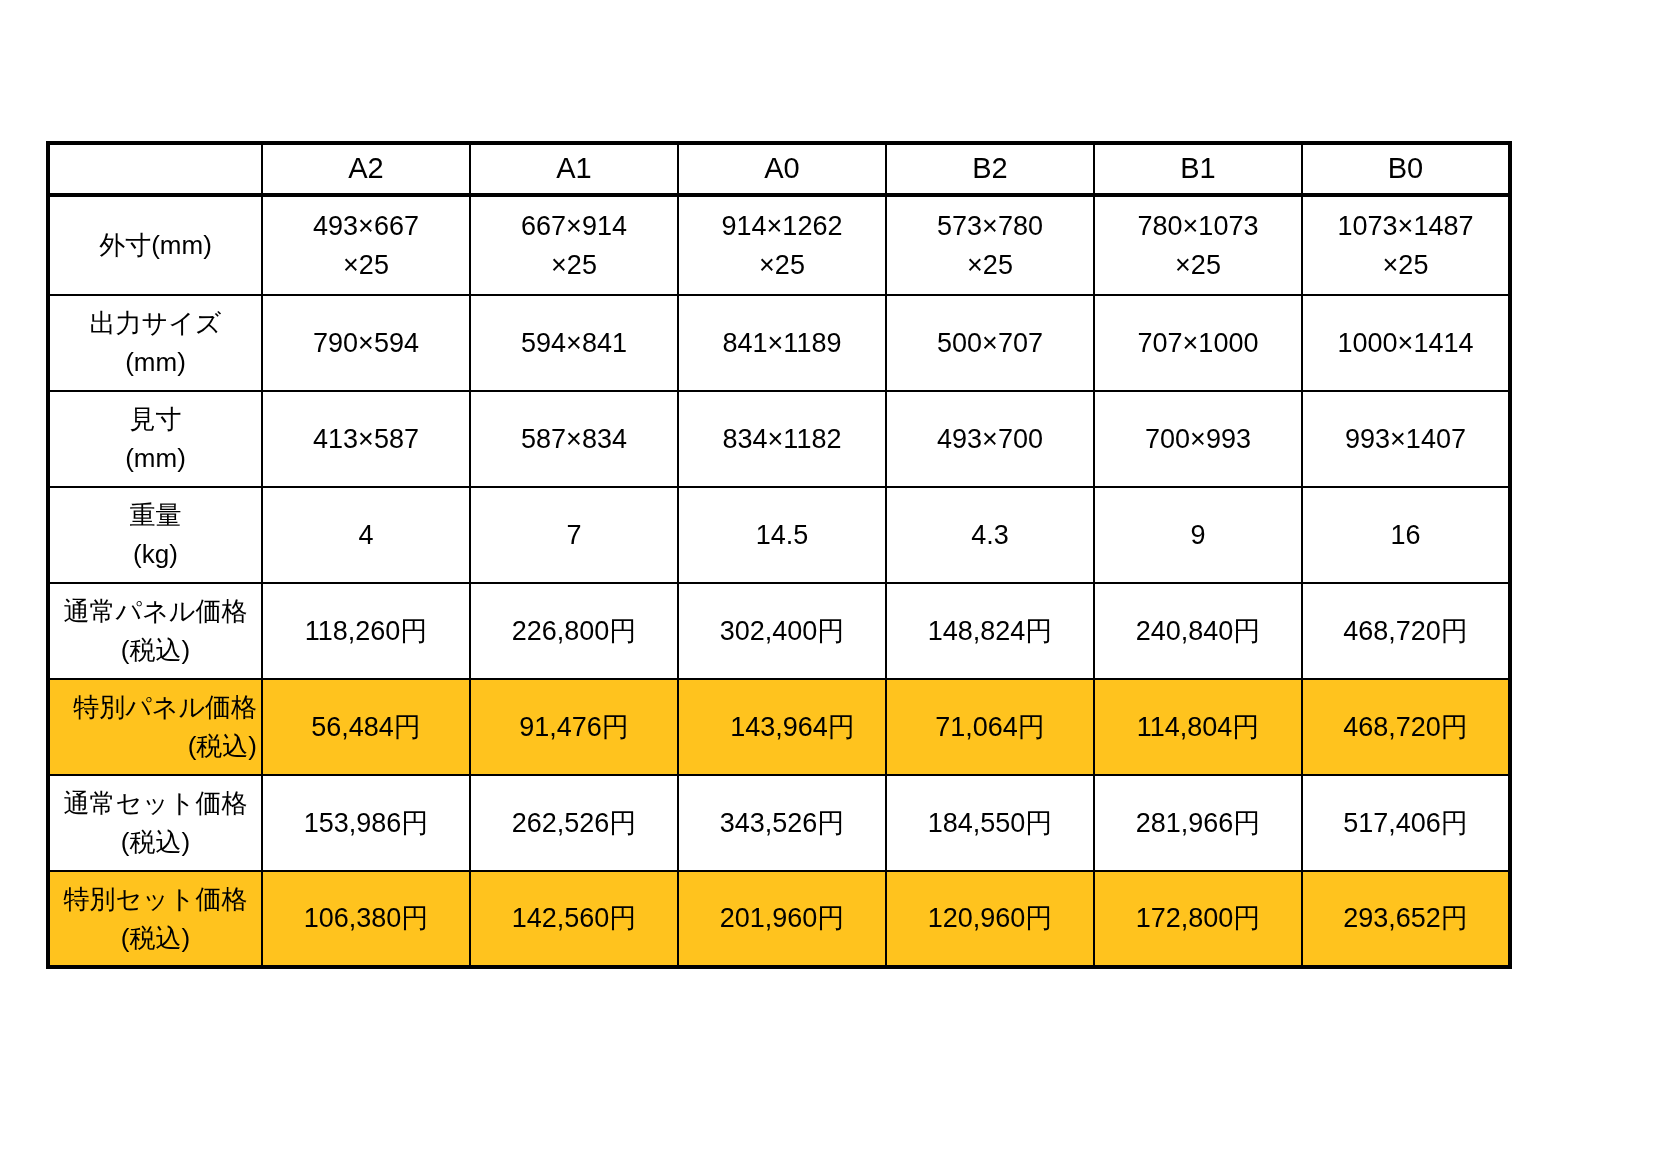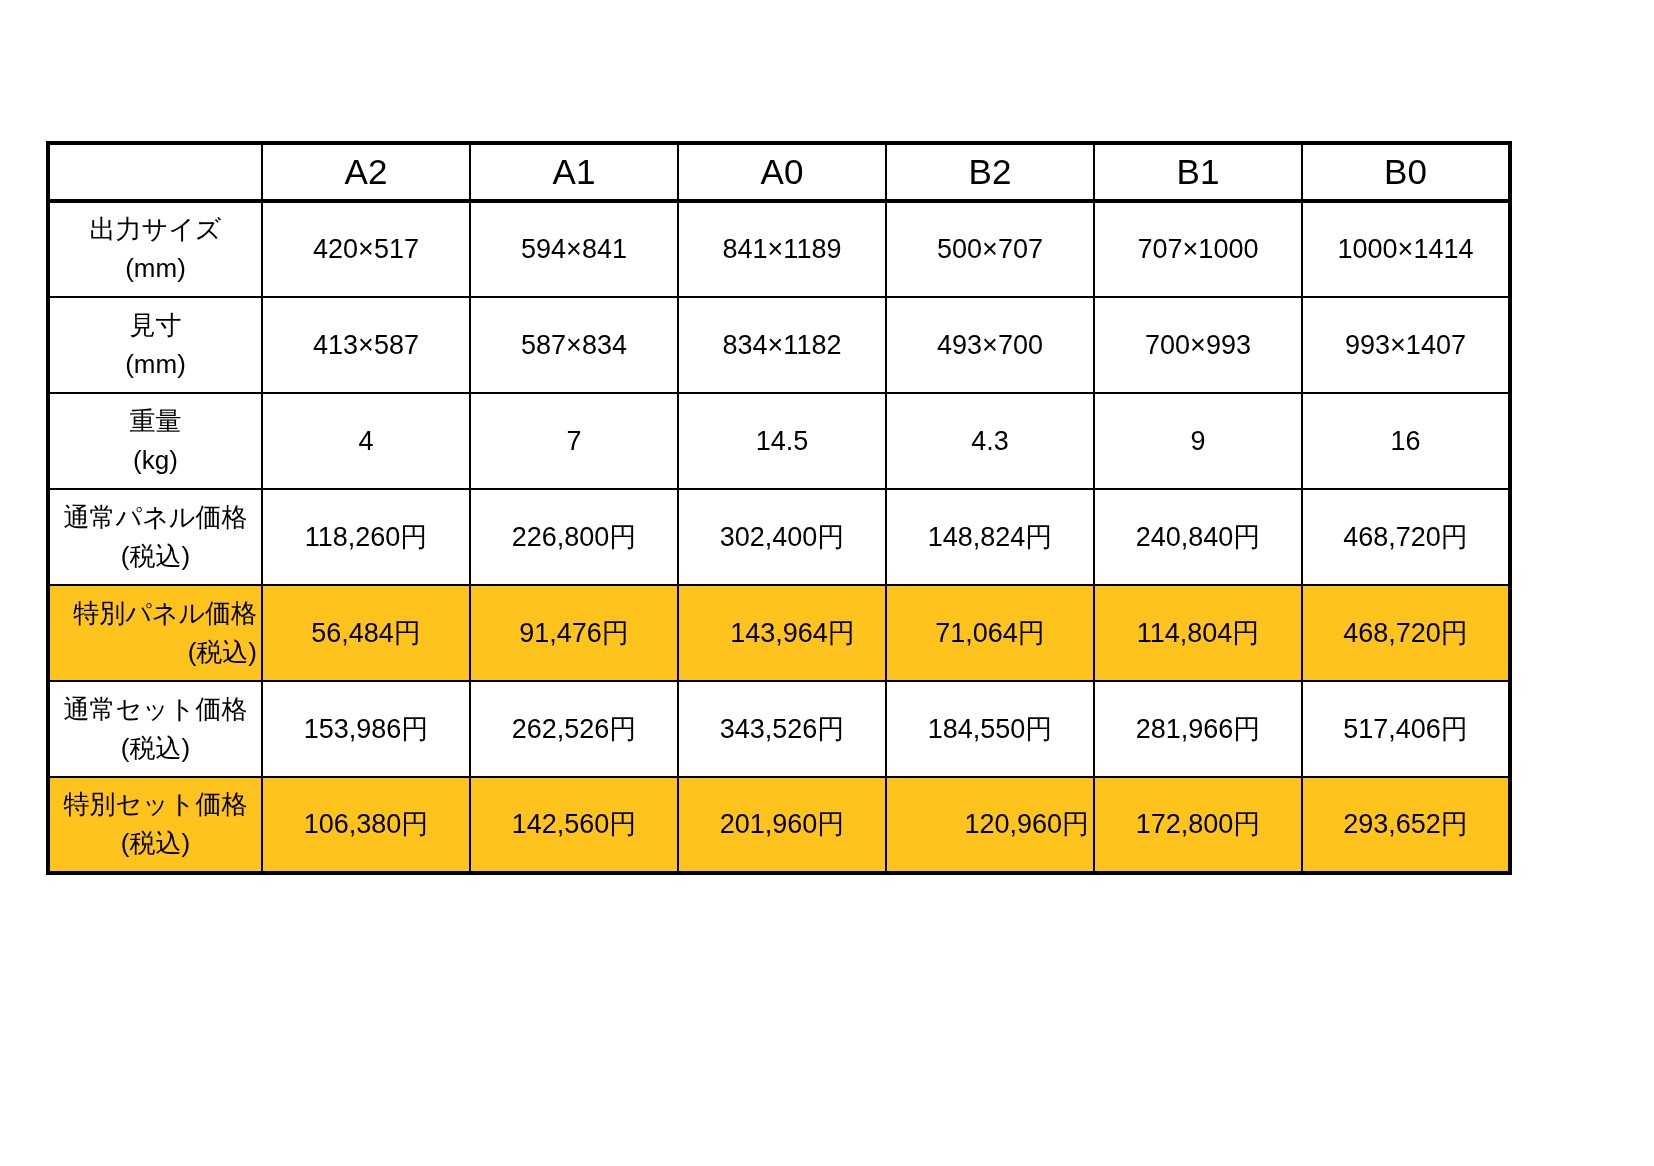--- a/index.html
+++ b/index.html
@@ -45,21 +45,21 @@
     padding: 2px 4px;
     color: #000000;
     background: #ffffff;
   }
   
   table.spec {
     border: 4px solid #000000;
   }
   table.spec tr.header-row th {
     height: 44px;
-    font-size: 35px;
+    font-size: 29px;
     border-bottom: 4px solid #000000;
   }
   table.spec tr.header-row th.corner {
     border-left: 4px solid #000000;
     border-top: 4px solid #000000;
   }
   table.spec tr.header-row th.lastcol {
     border-right: 4px solid #000000;
     border-top: 4px solid #000000;
   }
@@ -104,25 +104,40 @@
           <th class="midcol">A2</th>
           <th class="midcol">A1</th>
           <th class="midcol">A0</th>
           <th class="midcol">B2</th>
           <th class="midcol">B1</th>
           <th class="lastcol">B0</th>
         </tr>
       </thead>
       <tbody>
 
+        <tr class="r2">
+          <td class="rowlabel lbl-2line">外寸(mm)</td>
+          <td class="val-2line">493×667
+×25</td>
+          <td class="val-2line">667×914
+×25</td>
+          <td class="val-2line">914×1262
+×25</td>
+          <td class="val-2line">573×780
+×25</td>
+          <td class="val-2line">780×1073
+×25</td>
+          <td class="val-2line lastcol">1073×1487
+×25</td>
+        </tr>
 
         <tr class="r1">
           <td class="rowlabel lbl-2line">出力サイズ
 (mm)</td>
-          <td>420×517</td>
+          <td>790×594</td>
           <td>594×841</td>
           <td>841×1189</td>
           <td>500×707</td>
           <td>707×1000</td>
           <td class="lastcol">1000×1414</td>
         </tr>
 
         <tr class="r1">
           <td class="rowlabel lbl-2line">見寸
 (mm)</td>
@@ -177,21 +192,21 @@
           <td>281,966円</td>
           <td class="lastcol">517,406円</td>
         </tr>
 
         <tr class="r1 hl lastrow">
           <td class="rowlabel lbl-2line" style="background: rgb(255, 195, 30);">特別セット価格
 (税込)</td>
           <td style="background: rgb(255, 195, 30);">106,380円</td>
           <td style="background: rgb(255, 195, 30);">142,560円</td>
           <td style="background: rgb(255, 195, 30);">201,960円</td>
-          <td style="background: rgb(255, 195, 30); text-align: right;">120,960円</td>
+          <td style="background: rgb(255, 195, 30);">120,960円</td>
           <td style="background: rgb(255, 195, 30); margin-top: 26px;">172,800円</td>
           <td class="lastcol" style="background: rgb(255, 195, 30);">293,652円</td>
         </tr>
 
       </tbody>
     </table>
   </div>
 </div>
 
 </body></html>

